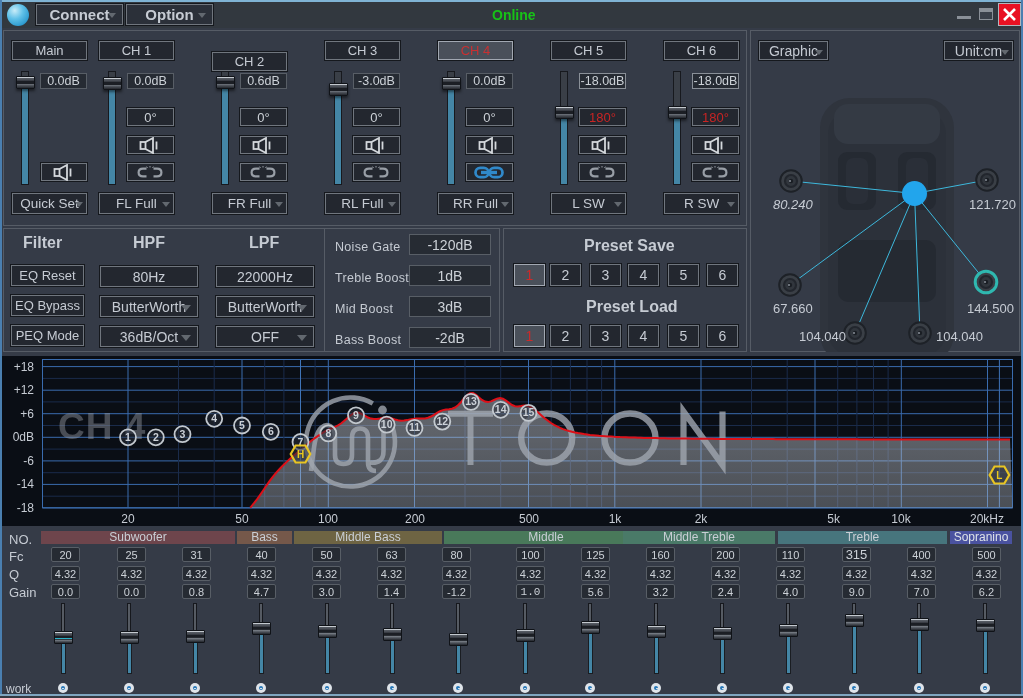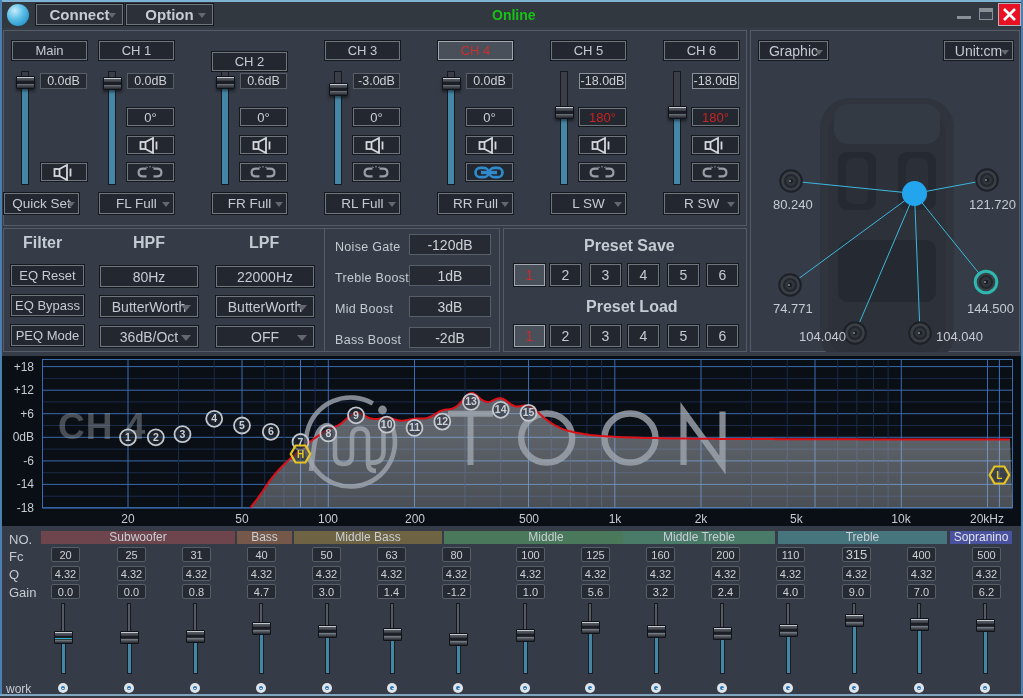--- a/index.html
+++ b/index.html
@@ -37,21 +37,21 @@
 <div class="abs" style="left:16px;top:76px;width:19px;height:13px;background:linear-gradient(#c4c9cf 0%,#c4c9cf 12%,#565b63 13%,#42464e 30%,#1b1e24 38%,#1b1e24 60%,#787e86 62%,#51565e 75%,#23262c 100%);border:1px solid #101318;border-radius:1px;box-shadow:0 2px 3px rgba(0,0,0,0.5);"></div>
 <div class="vbox" style="left:40px;top:73px;width:47px;height:16px;line-height:15px;font-size:12.5px;border-color:#585e66;">0.0dB</div>
 <div class="btn" style="left:41px;top:163px;width:46px;height:18px;"></div>
 <svg class="abs" style="left:53px;top:164px;" width="22" height="17" viewBox="0 0 22 17">
     <g fill="none" stroke="#d4d8dc" stroke-width="1.8">
       <rect x="1.5" y="5" width="5" height="7"></rect>
       <path d="M6.5 5 L14 1 L14 16 L6.5 12"></path>
       <path d="M17.5 4.5 L17.5 12.5"></path>
     </g>
   </svg>
-<div class="btn" style="left:4px;top:193px;width:75px;height:21px;line-height:20px;font-size:13.5px;">Quick Set<span class="ddarrow" style="right:3px;top:8px;border-left-width:4px;border-right-width:4px;border-top-width:5px;"></span></div>
+<div class="btn" style="left:12px;top:193px;width:75px;height:21px;line-height:20px;font-size:13.5px;">Quick Set<span class="ddarrow" style="right:3px;top:8px;border-left-width:4px;border-right-width:4px;border-top-width:5px;"></span></div>
 <div class="btn" style="left:99px;top:41px;width:75px;height:19px;line-height:18px;">CH 1</div>
 <div class="abs" style="left:108px;top:71px;width:8px;height:114px;background:#3a3f47;border:1px solid #17191e;"></div>
 <div class="abs" style="left:109px;top:83px;width:6px;height:101px;background:#4486a6;"></div>
 <div class="abs" style="left:103px;top:77px;width:19px;height:13px;background:linear-gradient(#c4c9cf 0%,#c4c9cf 12%,#565b63 13%,#42464e 30%,#1b1e24 38%,#1b1e24 60%,#787e86 62%,#51565e 75%,#23262c 100%);border:1px solid #101318;border-radius:1px;box-shadow:0 2px 3px rgba(0,0,0,0.5);"></div>
 <div class="vbox" style="left:127px;top:73px;width:47px;height:16px;line-height:15px;font-size:12.5px;border-color:#585e66;">0.0dB</div>
 <div class="btn" style="left:127px;top:108px;width:47px;height:18px;line-height:17px;color:#ccd1d7;font-size:13px;">0°</div>
 <div class="btn" style="left:127px;top:136px;width:47px;height:18px;"></div>
 <svg class="abs" style="left:139px;top:137px;" width="22" height="17" viewBox="0 0 22 17">
     <g fill="none" stroke="#d4d8dc" stroke-width="1.8">
       <rect x="1.5" y="5" width="5" height="7"></rect>
@@ -232,23 +232,23 @@
     <circle cx="105" cy="303" r="10.8" fill="#3a3f46" stroke="#1d2127" stroke-width="2"></circle>
     <circle cx="105" cy="303" r="6" fill="#31363d" stroke="#22262d" stroke-width="2.2"></circle>
     <circle cx="105" cy="303" r="2.2" fill="#1a1e24"></circle>
     <circle cx="104" cy="303" r="1" fill="#8a9098"></circle>
     <circle cx="170" cy="303" r="10.8" fill="#3a3f46" stroke="#1d2127" stroke-width="2"></circle>
     <circle cx="170" cy="303" r="6" fill="#31363d" stroke="#22262d" stroke-width="2.2"></circle>
     <circle cx="170" cy="303" r="2.2" fill="#1a1e24"></circle>
     <circle cx="169" cy="303" r="1" fill="#8a9098"></circle>
     <circle cx="164.5" cy="163.5" r="12.5" fill="#22a5ec"></circle>
   </svg>
-<div class="lbl" style="left:773px;top:197px;font-size:13px;">80.240</div>
+<div class="lbl" style="left:773px;top:197px;font-size:13px;font-style:italic;">80.240</div>
 <div class="lbl" style="left:969px;top:197px;font-size:13px;">121.720</div>
-<div class="lbl" style="left:773px;top:301px;font-size:13px;">74.771</div>
+<div class="lbl" style="left:773px;top:301px;font-size:13px;">67.660</div>
 <div class="lbl" style="left:967px;top:301px;font-size:13px;">144.500</div>
 <div class="lbl" style="left:799px;top:329px;font-size:13px;">104.040</div>
 <div class="lbl" style="left:936px;top:329px;font-size:13px;">104.040</div>
 <div class="panel" style="left:3px;top:228px;width:497px;height:124px;"></div>
 <div class="abs" style="left:324px;top:228px;width:1px;height:124px;background:#565c66;"></div>
 <div class="lbl" style="left:23px;top:234px;font-size:16px;font-weight:bold;">Filter</div>
 <div class="lbl" style="left:133px;top:234px;font-size:16px;font-weight:bold;">HPF</div>
 <div class="lbl" style="left:249px;top:234px;font-size:16px;font-weight:bold;">LPF</div>
 <div class="btn" style="left:11px;top:265px;width:73px;height:21px;line-height:20px;">EQ Reset</div>
 <div class="btn" style="left:11px;top:295px;width:73px;height:21px;line-height:20px;">EQ Bypass</div>
@@ -397,21 +397,21 @@
 <div class="lbl" style="left:2px;top:454px;width:32px;text-align:right;font-size:12px;">-6</div>
 <div class="lbl" style="left:2px;top:477px;width:32px;text-align:right;font-size:12px;">-14</div>
 <div class="lbl" style="left:2px;top:501px;width:32px;text-align:right;font-size:12px;">-18</div>
 <div class="lbl" style="left:103px;top:512px;width:50px;text-align:center;font-size:12px;">20</div>
 <div class="lbl" style="left:217px;top:512px;width:50px;text-align:center;font-size:12px;">50</div>
 <div class="lbl" style="left:303px;top:512px;width:50px;text-align:center;font-size:12px;">100</div>
 <div class="lbl" style="left:390px;top:512px;width:50px;text-align:center;font-size:12px;">200</div>
 <div class="lbl" style="left:504px;top:512px;width:50px;text-align:center;font-size:12px;">500</div>
 <div class="lbl" style="left:590px;top:512px;width:50px;text-align:center;font-size:12px;">1k</div>
 <div class="lbl" style="left:676px;top:512px;width:50px;text-align:center;font-size:12px;">2k</div>
-<div class="lbl" style="left:790px;top:512px;width:50px;text-align:left;font-size:12px;">5k</div>
+<div class="lbl" style="left:790px;top:512px;width:50px;text-align:right;font-size:12px;">5k</div>
 <div class="lbl" style="left:876px;top:512px;width:50px;text-align:center;font-size:12px;">10k</div>
 <div class="lbl" style="left:962px;top:512px;width:50px;text-align:center;font-size:12px;">20kHz</div>
 <div class="lbl" style="left:9px;top:532px;font-size:13px;">NO.</div>
 <div class="lbl" style="left:9px;top:549px;font-size:13px;">Fc</div>
 <div class="lbl" style="left:9px;top:567px;font-size:13px;">Q</div>
 <div class="lbl" style="left:9px;top:585px;font-size:13px;">Gain</div>
 <div class="abs" style="left:41px;top:531px;width:194px;height:13px;background:#6e454c;color:#c9ced5;font-size:12px;text-align:center;line-height:13px;">Subwoofer</div>
 <div class="abs" style="left:237px;top:531px;width:55px;height:13px;background:#75584a;color:#c9ced5;font-size:12px;text-align:center;line-height:13px;">Bass</div>
 <div class="abs" style="left:294px;top:531px;width:148px;height:13px;background:#6e6443;color:#c9ced5;font-size:12px;text-align:center;line-height:13px;">Middle Bass</div>
 <div class="abs" style="left:444px;top:531px;width:204px;height:13px;background:#49795a;color:#c9ced5;font-size:12px;text-align:center;line-height:13px;">Middle</div>
@@ -476,21 +476,21 @@
 <div class="vbox" style="left:442px;top:565.5px;width:29px;height:15px;line-height:14px;font-size:11px;border-radius:2px;">4.32</div>
 <div class="vbox" style="left:442px;top:583.5px;width:29px;height:15px;line-height:14px;font-size:11px;border-radius:2px;">-1.2</div>
 <div class="abs" style="left:456px;top:603px;width:4px;height:71px;background:#565b63;border:1px solid #16181d;border-bottom:none;"></div>
 <div class="abs" style="left:456px;top:640px;width:5px;height:34px;background:#4486a6;border:1px solid #1a1d22;border-top:none;"></div>
 <div class="abs" style="left:449px;top:633px;width:19px;height:13px;background:linear-gradient(#c4c9cf 0%,#c4c9cf 12%,#565b63 13%,#42464e 30%,#1b1e24 38%,#1b1e24 58%,#787e86 66%,#51565e 80%,#23262c 100%);border:1px solid #101318;border-radius:1px;"></div>
 <div class="abs" style="left:453px;top:683px;width:10px;height:10px;border-radius:50%;background:#dfe4ea;"></div>
 <div class="abs" style="left:456px;top:686px;width:4px;height:4px;border-radius:50%;background:#2878b8;"></div>
 <div class="abs" style="left:458px;top:687.5px;width:1.6px;height:1.6px;border-radius:50%;background:#e8ecf2;"></div>
 <div class="vbox" style="left:516px;top:547px;width:29px;height:15px;line-height:14px;font-size:11px;border-radius:2px;">100</div>
 <div class="vbox" style="left:516px;top:565.5px;width:29px;height:15px;line-height:14px;font-size:11px;border-radius:2px;">4.32</div>
-<div class="vbox" style="left:516px;top:583.5px;width:29px;height:15px;line-height:14px;font-size:11px;border-radius:2px;">1.0</div>
+<div class="vbox" style="left:516px;top:583.5px;width:29px;height:15px;line-height:14px;font-size:11px;border-radius:2px;font-family:Liberation Mono, monospace;">1.0</div>
 <div class="abs" style="left:523px;top:603px;width:4px;height:71px;background:#565b63;border:1px solid #16181d;border-bottom:none;"></div>
 <div class="abs" style="left:523px;top:636px;width:5px;height:38px;background:#4486a6;border:1px solid #1a1d22;border-top:none;"></div>
 <div class="abs" style="left:516px;top:629px;width:19px;height:13px;background:linear-gradient(#c4c9cf 0%,#c4c9cf 12%,#565b63 13%,#42464e 30%,#1b1e24 38%,#1b1e24 58%,#787e86 66%,#51565e 80%,#23262c 100%);border:1px solid #101318;border-radius:1px;"></div>
 <div class="abs" style="left:520px;top:683px;width:10px;height:10px;border-radius:50%;background:#dfe4ea;"></div>
 <div class="abs" style="left:523px;top:686px;width:4px;height:4px;border-radius:50%;background:#2878b8;"></div>
 <div class="abs" style="left:524px;top:687.5px;width:1.6px;height:1.6px;border-radius:50%;background:#e8ecf2;"></div>
 <div class="vbox" style="left:581px;top:547px;width:29px;height:15px;line-height:14px;font-size:11px;border-radius:2px;">125</div>
 <div class="vbox" style="left:581px;top:565.5px;width:29px;height:15px;line-height:14px;font-size:11px;border-radius:2px;">4.32</div>
 <div class="vbox" style="left:581px;top:583.5px;width:29px;height:15px;line-height:14px;font-size:11px;border-radius:2px;">5.6</div>
 <div class="abs" style="left:588px;top:603px;width:4px;height:71px;background:#565b63;border:1px solid #16181d;border-bottom:none;"></div>

